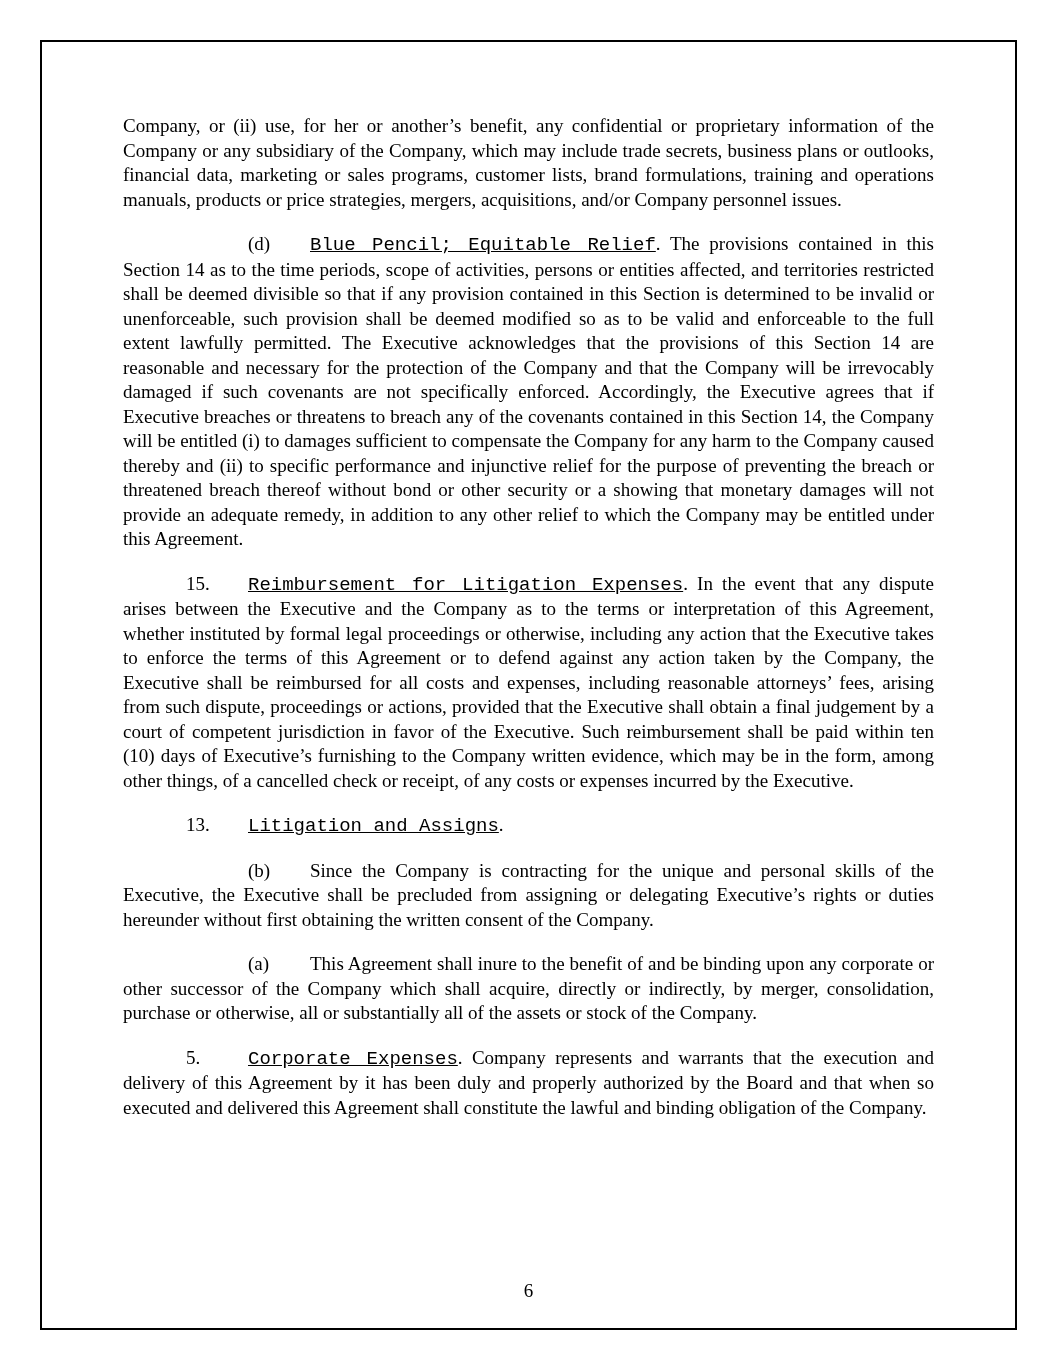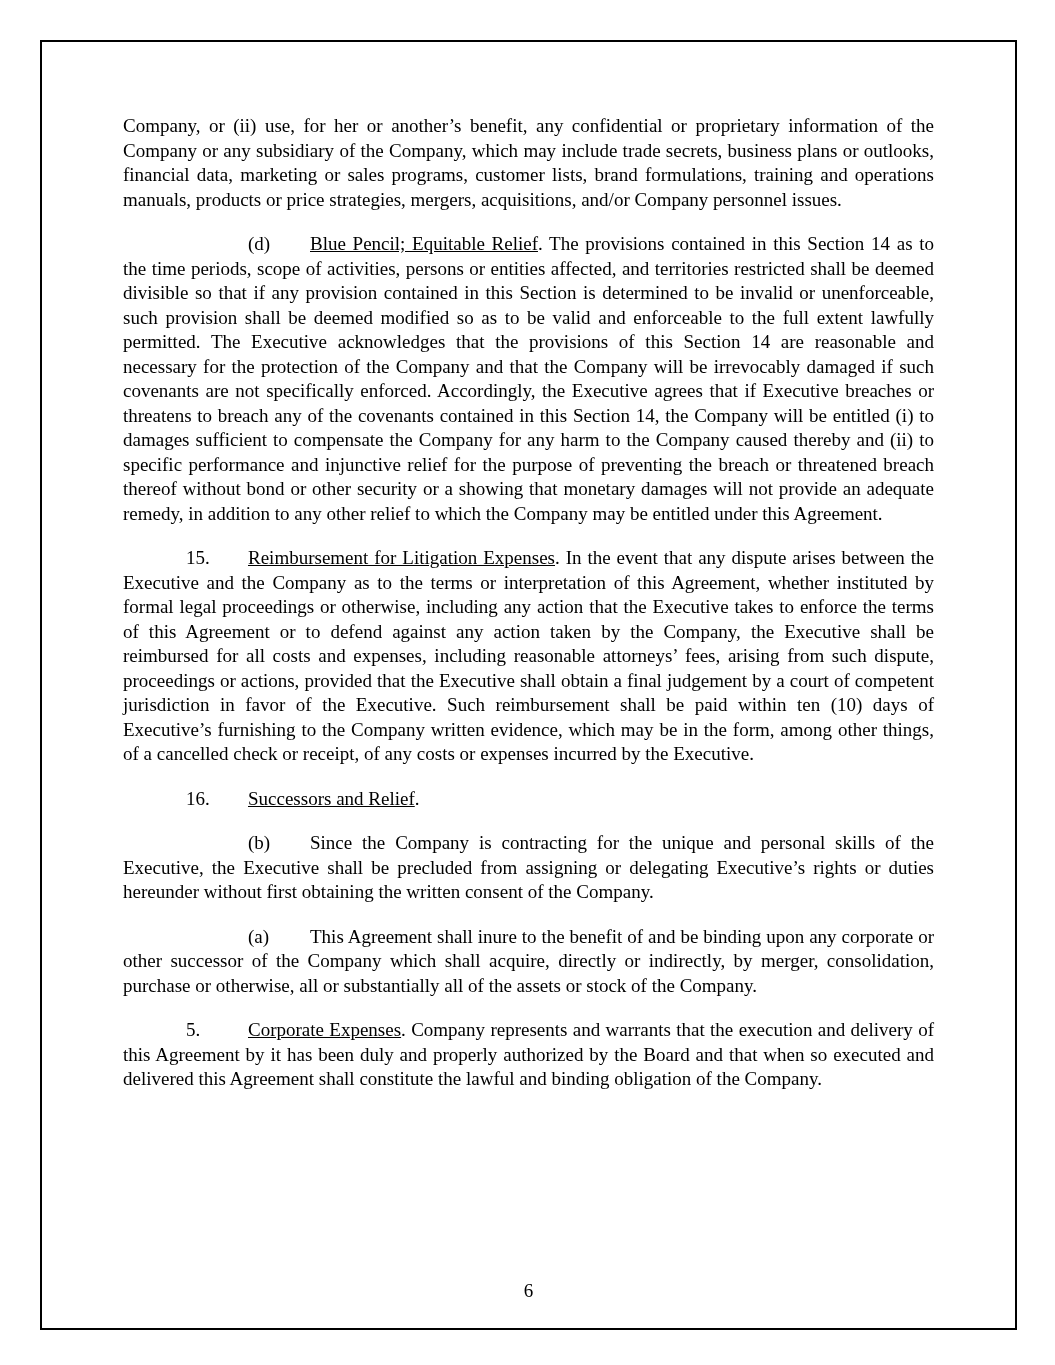--- a/index.html
+++ b/index.html
@@ -43,20 +43,21 @@
   .indent-sec {
     text-indent: 63px;
   }
   .label {
     display: inline-block;
     width: 62px;
     text-indent: 0;
   }
   .underline {
     text-decoration: underline;
+    font-family: Liberation Mono, monospace;
   }
   .page-number {
     position: absolute;
     left: 0;
     right: 0;
     bottom: 26px;
     text-align: center;
     font-size: 19px;
   }
 </style>
@@ -66,21 +67,21 @@
 <div class="page">
   <div class="frame">
     <div class="content">
 
       <p class="para"><span>Company, or (ii) use, for her or another’s benefit, any confidential or proprietary information of the Company or any subsidiary of the Company, which may include trade secrets, business plans or outlooks, financial data, marketing or sales programs, customer lists, brand formulations, training and operations manuals, products or price strategies, mergers, acquisitions, and/or Company personnel issues.</span></p>
 
       <p class="para indent-sub"><span class="label">(d)</span><span class="underline">Blue Pencil; Equitable Relief</span><span>.  The provisions contained in this Section 14 as to the time periods, scope of activities, persons or entities affected, and territories restricted shall be deemed divisible so that if any provision contained in this Section is determined to be invalid or unenforceable, such provision shall be deemed modified so as to be valid and enforceable to the full extent lawfully permitted.  The Executive acknowledges that the provisions of this Section 14 are reasonable and necessary for the protection of the Company and that the Company will be irrevocably damaged if such covenants are not specifically enforced.  Accordingly, the Executive agrees that if Executive breaches or threatens to breach any of the covenants contained in this Section 14, the Company will be entitled (i) to damages sufficient to compensate the Company for any harm to the Company caused thereby and (ii) to specific performance and injunctive relief for the purpose of preventing the breach or threatened breach thereof without bond or other security or a showing that monetary damages will not provide an adequate remedy, in addition to any other relief to which the Company may be entitled under this Agreement.</span></p>
 
       <p class="para indent-sec"><span class="label">15.</span><span class="underline">Reimbursement for Litigation Expenses</span><span>. In the event that any dispute arises between the Executive and the Company as to the terms or interpretation of this Agreement, whether instituted by formal legal proceedings or otherwise, including any action that the Executive takes to enforce the terms of this Agreement or to defend against any action taken by the Company, the Executive shall be reimbursed for all costs and expenses, including reasonable attorneys’ fees, arising from such dispute, proceedings or actions, provided that the Executive shall obtain a final judgement by a court of competent jurisdiction in favor of the Executive.  Such reimbursement shall be paid within ten (10) days of Executive’s furnishing to the Company written evidence, which may be in the form, among other things, of a cancelled check or receipt, of any costs or expenses incurred by the Executive.</span></p>
 
-      <p class="para indent-sec"><span class="label">16.</span><span class="underline">Successors and Relief</span><span>.</span></p>
+      <p class="para indent-sec"><span class="label">13.</span><span class="underline">Litigation and Assigns</span><span>.</span></p>
 
       <p class="para indent-sub"><span class="label">(b)</span><span>Since the Company is contracting for the unique and personal skills of the Executive, the Executive shall be precluded from assigning or delegating Executive’s rights or duties hereunder without first obtaining the written consent of the Company.</span></p>
 
       <p class="para indent-sub"><span class="label">(a)</span><span>This Agreement shall inure to the benefit of and be binding upon any corporate or other successor of the Company which shall acquire, directly or indirectly, by merger, consolidation, purchase or otherwise, all or substantially all of the assets or stock of the Company.</span></p>
 
       <p class="para indent-sec"><span class="label">5.</span><span class="underline">Corporate Expenses</span><span>.  Company represents and warrants that the execution and delivery of this Agreement by it has been duly and properly authorized by the Board and that when so executed and delivered this Agreement shall constitute the lawful and binding obligation of the Company.</span></p>
 
     </div>
     <div class="page-number">6</div>
   </div>

